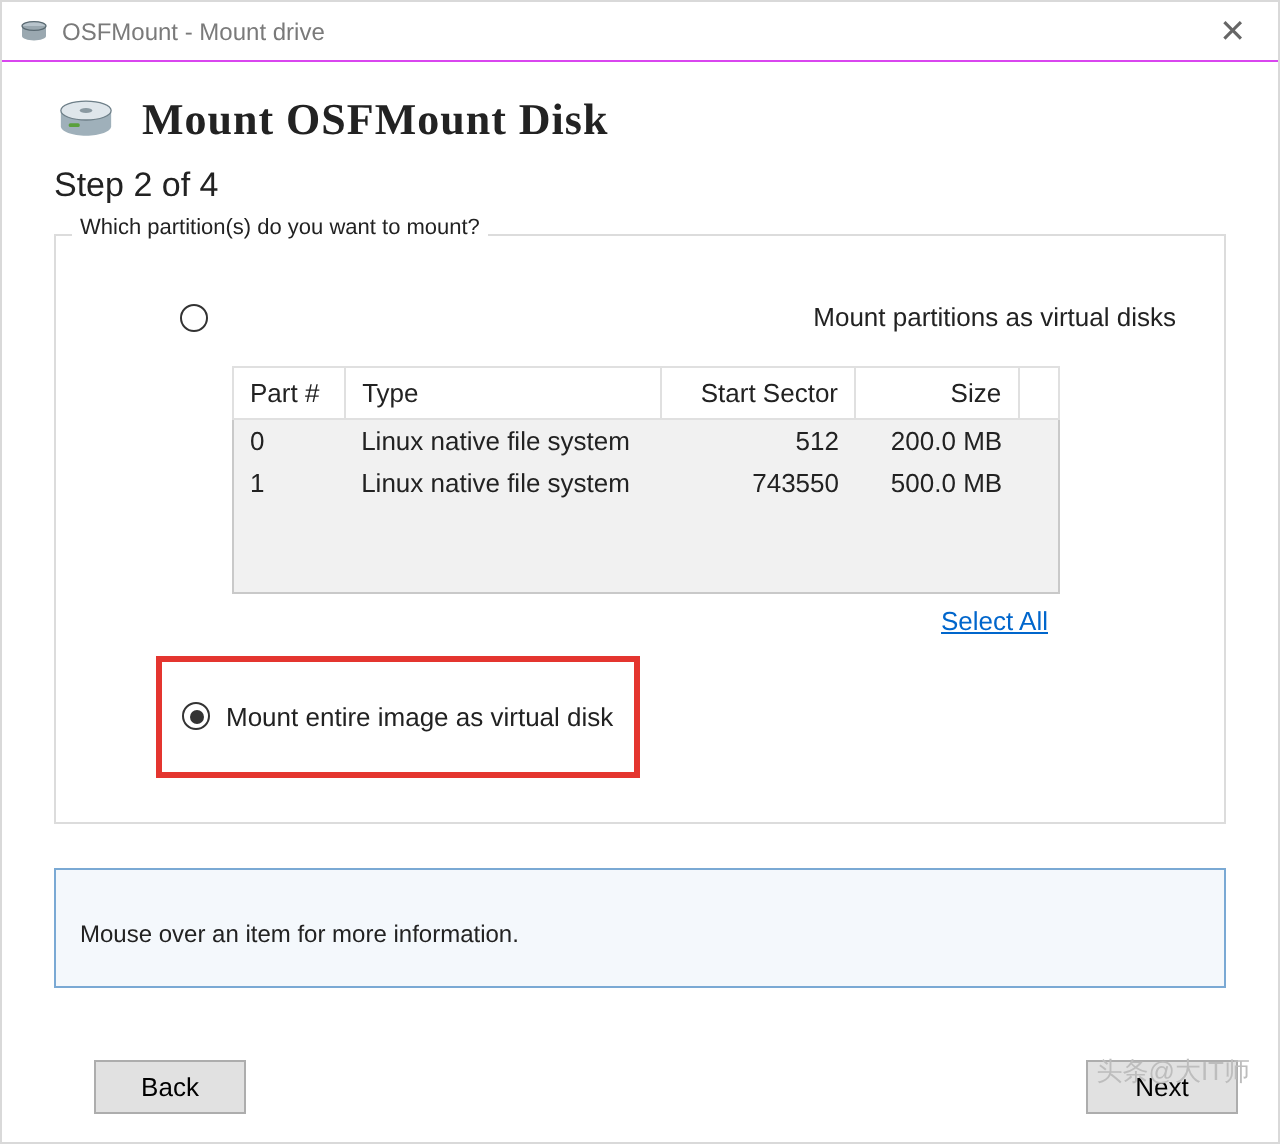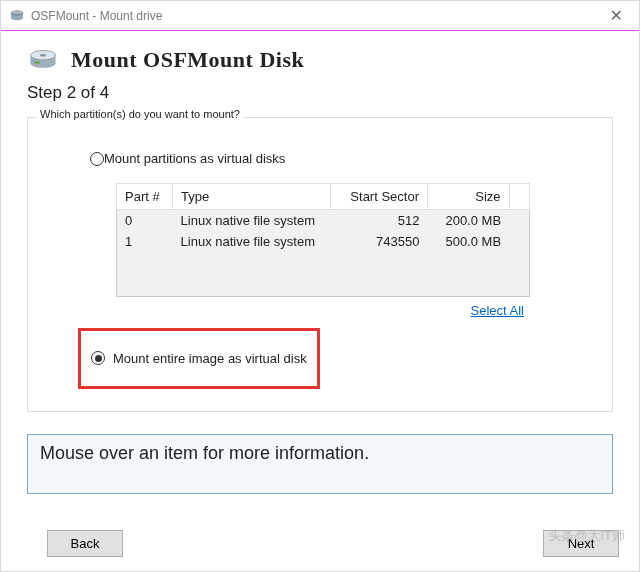--- a/index.html
+++ b/index.html
@@ -39,20 +39,21 @@
   }
   .group-legend {
     position:absolute; top:-10px; left:8px;
     background:#fff; padding:0 4px;
     font-size:11px;
   }
   .radio-row {
     display:flex; align-items:center; gap:0;
     padding:3px 0;
     margin-left:38px;
+    justify-content:space-between;
   }
   .radio-row.first { margin-bottom:14px; }
   .radio {
     width:14px; height:14px; border:1.5px solid #333; border-radius:50%;
     display:inline-flex; align-items:center; justify-content:center; flex-shrink:0;
   }
   .radio .dot { width:7px; height:7px; border-radius:50%; background:#333; display:none; }
   .radio.selected .dot { display:block; }
   .highlight-box {
     border:3px solid #e4352f;
@@ -88,23 +89,23 @@
   th.col-size, td.col-size { text-align:right; width:80px; }
   .table-spacer-row td { height:44px; }
   .select-all-row {
     text-align:right; margin:6px 64px 0 0;
   }
   .select-all-row a { color:#0066cc; text-decoration:underline; font-size:13px; cursor:pointer; }
   .info-box {
     border:1px solid #7aa9d4;
     background:#f4f8fc;
     margin:22px 0 0 0;
-    padding:8px 12px;
+    padding:25px 12px;
     height:60px;
-    font-size:18px;
+    font-size:12px;
   }
   .button-row {
     position:absolute;
     left:46px; right:20px; bottom:14px;
     display:flex; justify-content:space-between; align-items:center;
   }
   .btn {
     background:#e1e1e1;
     border:1px solid #adadad;
     padding:5px 22px;

